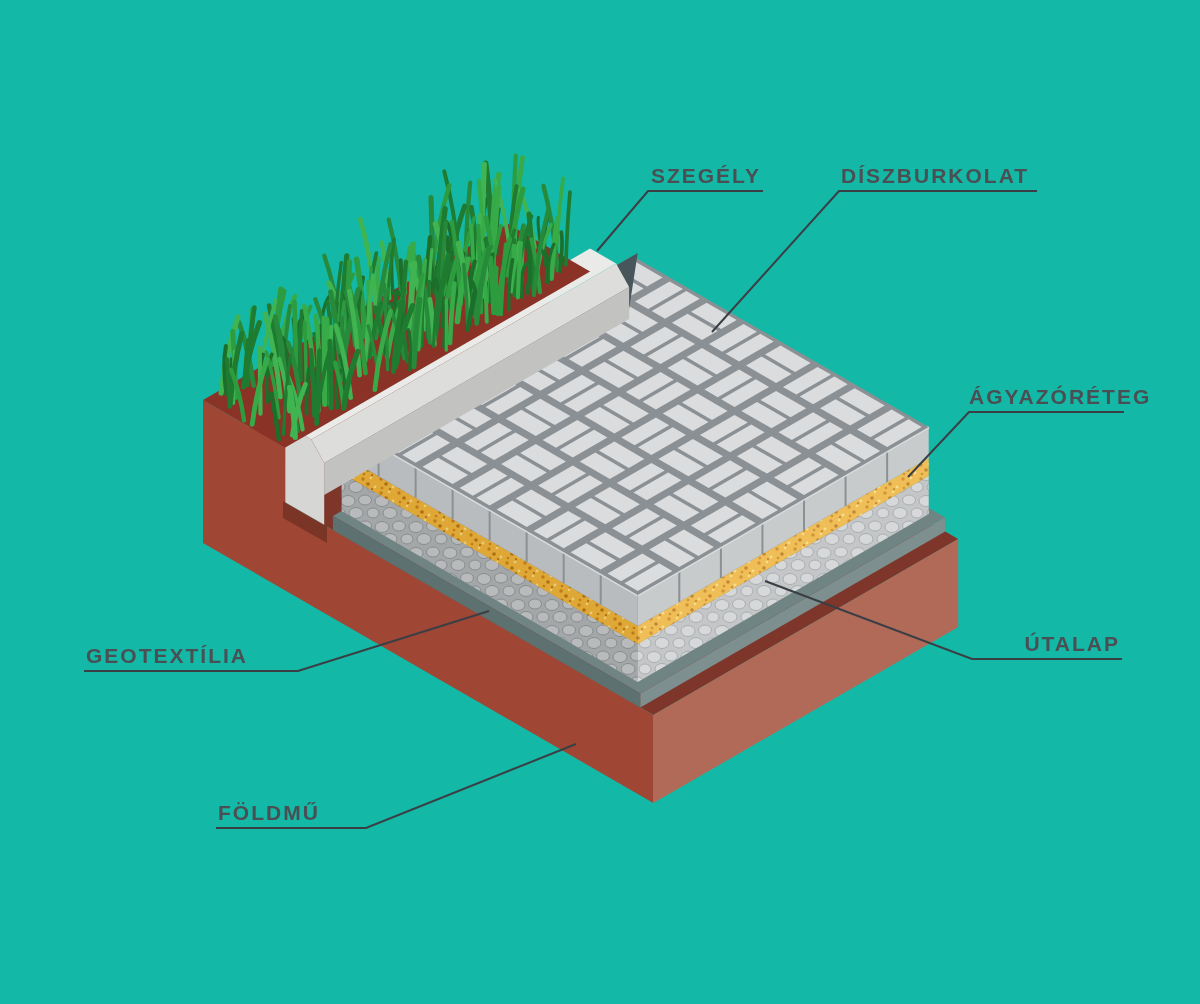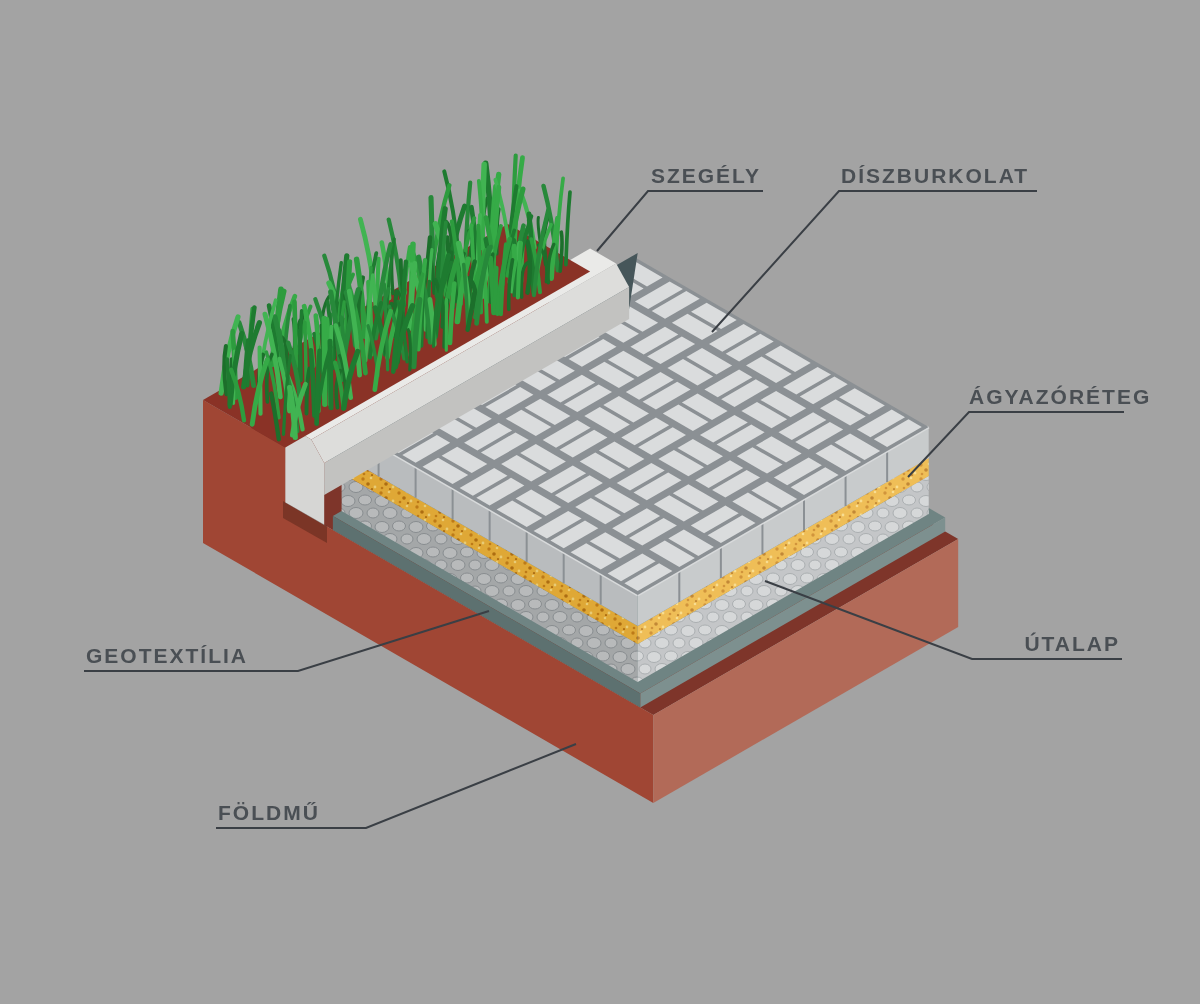--- a/index.html
+++ b/index.html
@@ -1,16 +1,16 @@
 <!DOCTYPE html>
 <html><head>
 <meta charset="utf-8">
 <style>
   html,body{margin:0;padding:0;background:#ffffff;}
-  .stage{position:relative;width:1200px;height:1004px;background:#a3a3a3;overflow:hidden;
+  .stage{position:relative;width:1200px;height:1004px;background:#14b8a6;overflow:hidden;
          font-family:"Liberation Sans", sans-serif;}
   svg{display:block;width:1200px;height:1004px;}
   .lbl{font-family:"Liberation Sans", sans-serif;font-weight:700;font-size:21px;
        letter-spacing:2px;fill:#4a4f54;}
   .leader{fill:none;stroke:#3a3f45;stroke-width:2;}
 </style>
 </head>
 <body>
 
 <div class="stage">

